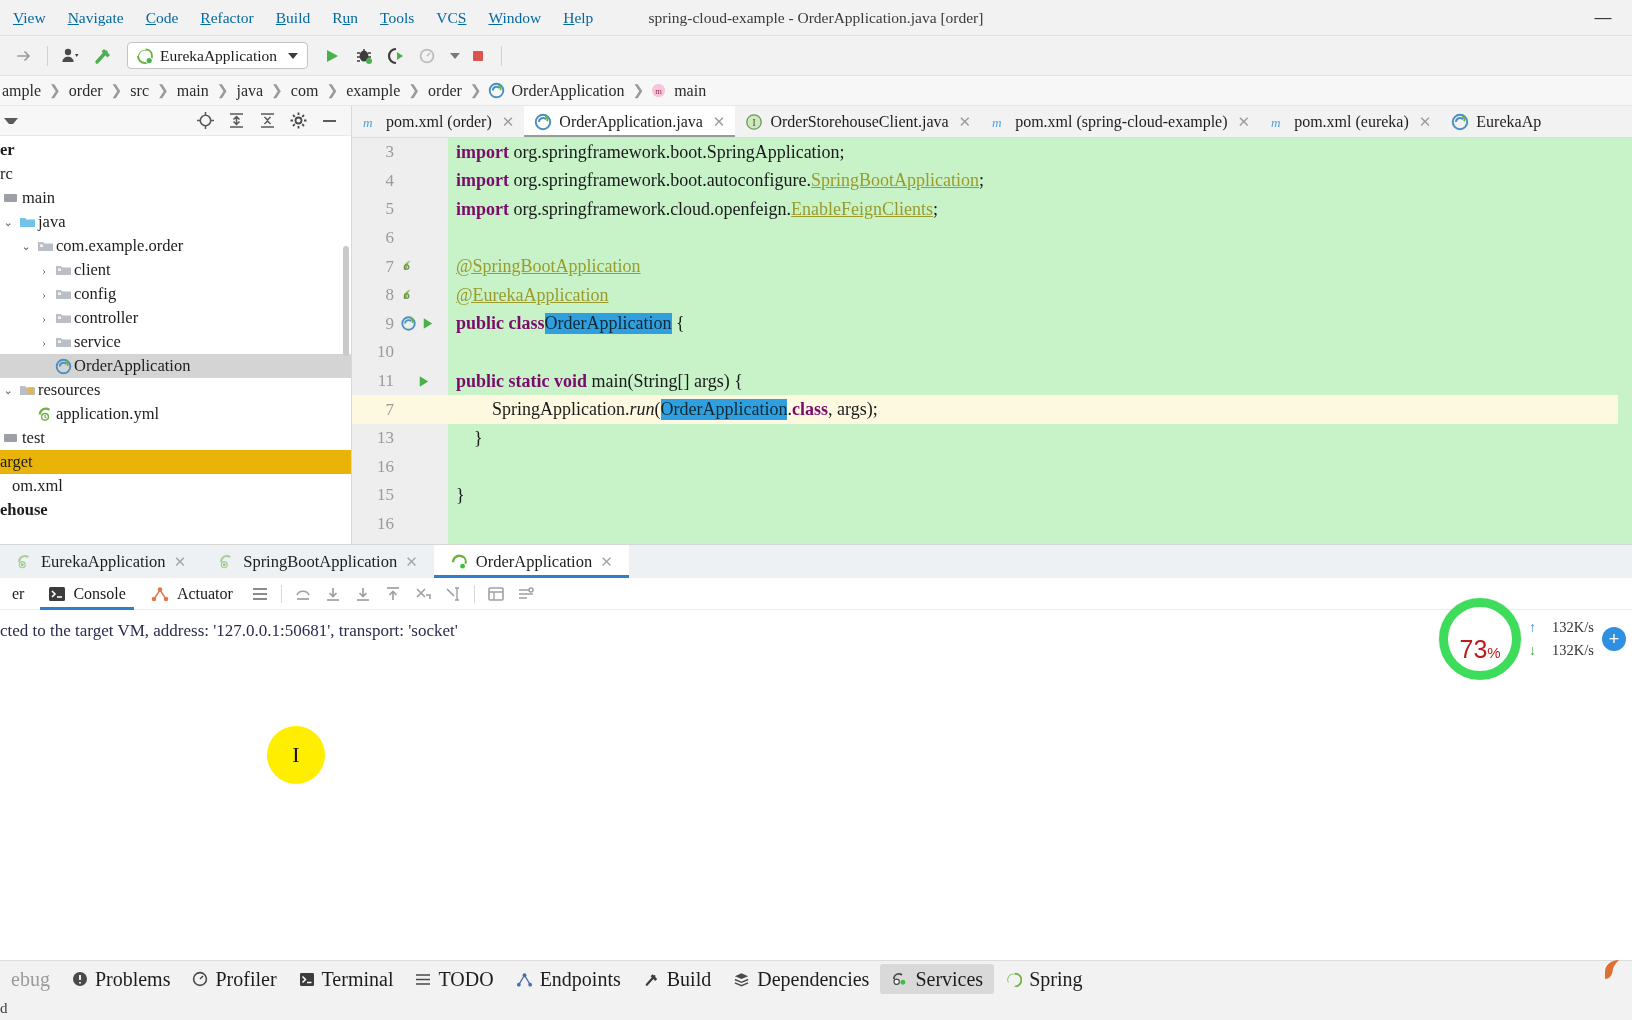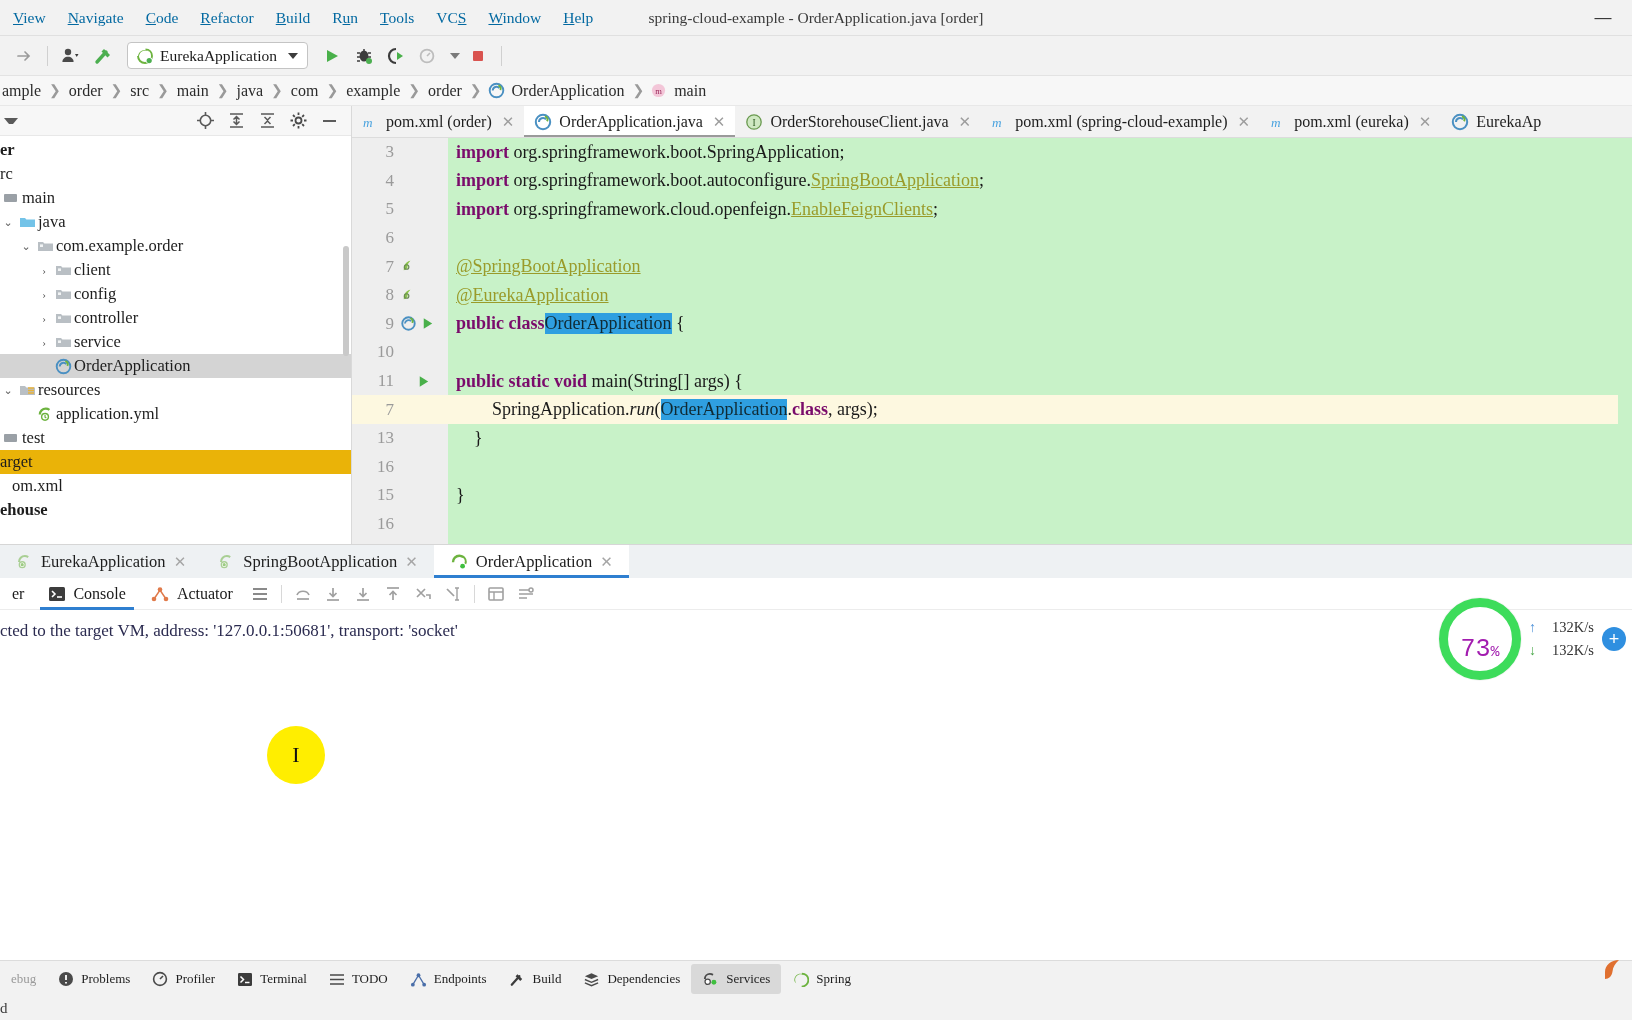--- a/index.html
+++ b/index.html
@@ -117,42 +117,42 @@
   .cout { font-family:"Liberation Serif", serif; font-size:17px; color:#2b2b50; padding:3px 0 3px 0; white-space:pre; }
 
   
   #hud { position:absolute; right:6px; top:598px; display:flex; align-items:center; gap:8px; z-index:40;}
   #hud-ring {
     width:82px; height:82px; border-radius:50%;
     background:#ffffff; border:9px solid #3ddc5b;
     display:flex; align-items:center; justify-content:center;
     box-shadow:0 0 0 1px rgba(0,0,0,.04);
   }
-  #hud-pct { font-family:Liberation Mono, monospace; font-size:25px; color:#a21caf;margin-top:20px;}
+  #hud-pct { font-family:Liberation Sans, sans-serif; font-size:25px; color:#b91c1c;margin-top:20px;}
   #hud-pct .s { font-size:15px;}
   #hud-speeds { display:flex; flex-direction:column; gap:6px; font-family:"Liberation Serif", serif; font-size:14.5px; color:#333;}
   .spd { display:flex; align-items:center; gap:16px;}
   .spd .ar { color:#4a90d9; font-size:14px;}
   .spd .ar.dn { color:#4aa84a; }
   #hud-plus { width:24px; height:24px; border-radius:50%; background:#2f8fe0; color:#fff;
               display:flex; align-items:center; justify-content:center; font-size:18px; }
 
   
   #click-dot { position:absolute; left:267px; top:726px; width:58px; height:58px; border-radius:50%;
                background:#ffee00; display:flex; align-items:center; justify-content:center; z-index:50;}
   #click-dot .ibeam { font-family:"Liberation Serif", serif; font-size:22px; color:#111; }
 
   
   #statusbar {
     position:absolute; left:0; bottom:0; width:100%; height:60px; background:#f2f2f2;
     border-top:1px solid #dcdcdc;
   }
   #status-tabs { height:36px; display:flex; align-items:center; padding-left:0px; gap:0;}
   .sbt { display:flex; align-items:center; gap:7px; padding:0 11px; height:30px;
-         font-family:"Liberation Serif", serif; font-size:13px; color:#1d1d1d; border-radius:3px;}
+         font-family:"Liberation Serif", serif; font-size:20px; color:#1d1d1d; border-radius:3px;}
   .sbt.active { background:#d9d9d9; }
   #status-line { height:22px; display:flex; align-items:center; padding-left:0px;
                  font-family:"Liberation Serif", serif; font-size:15px; color:#3a3a3a;}
   #corner-leaf { position:absolute; right:4px; bottom:36px; width:26px; height:26px; }
 
   svg { display:block; }
 </style>
 </head>
 <body>
 

